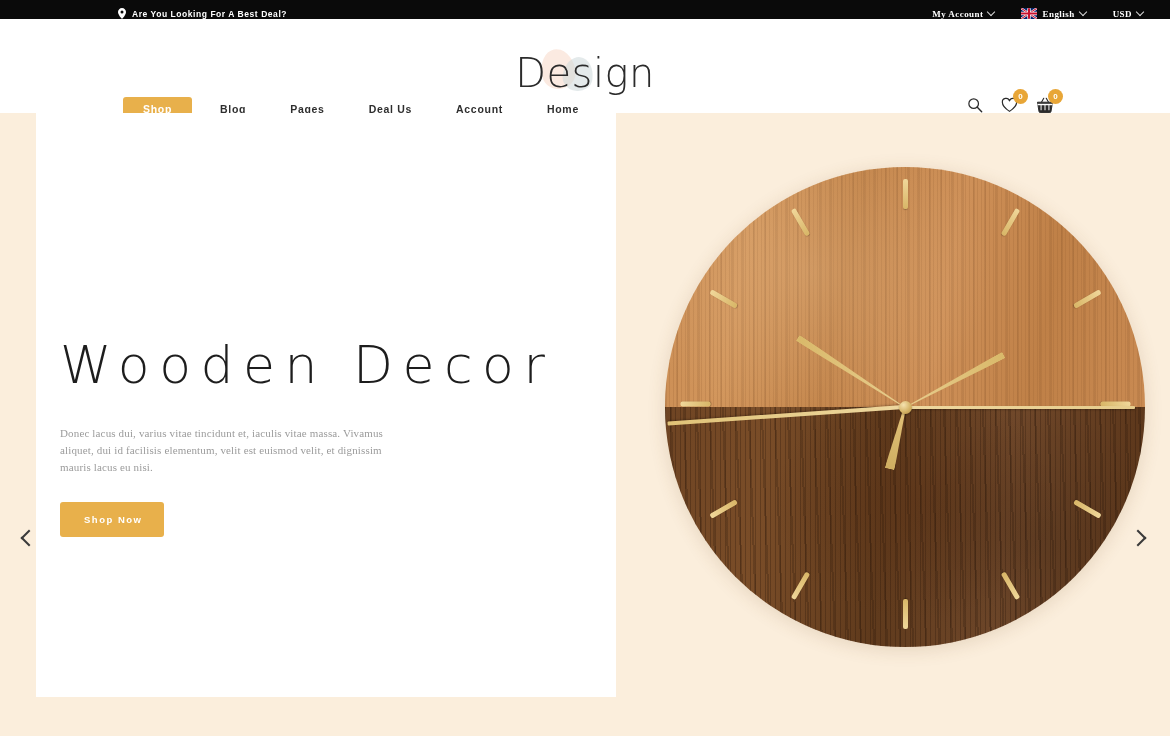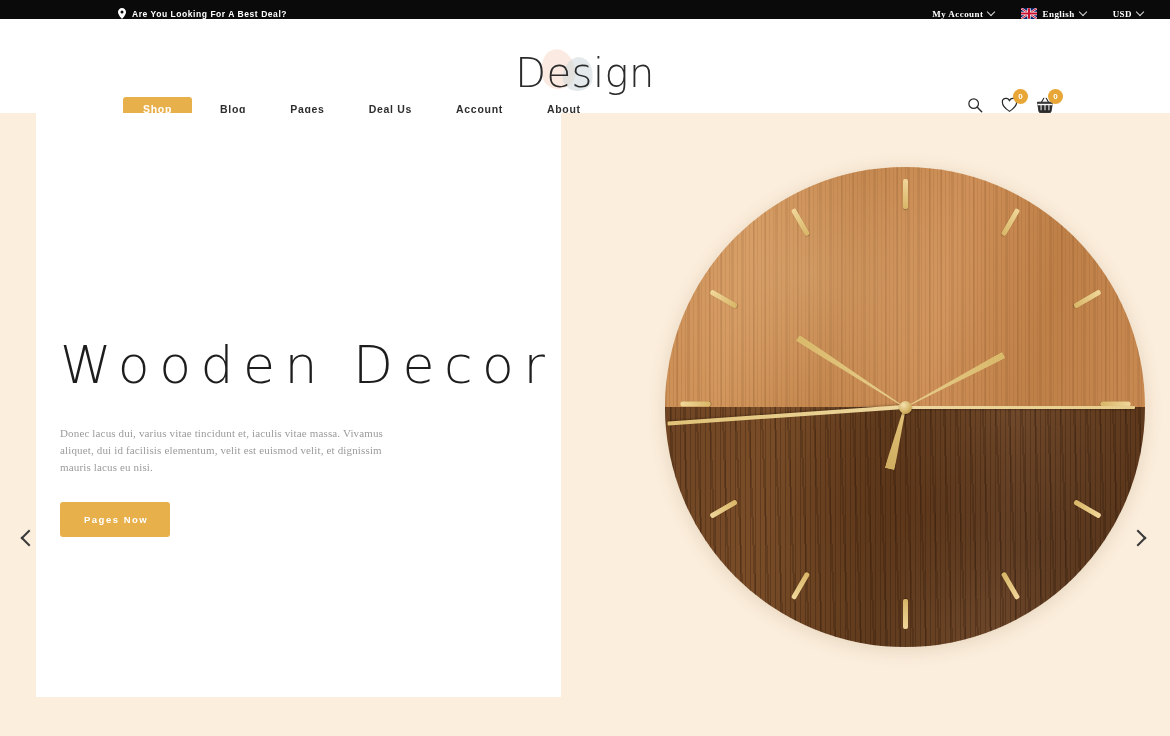--- a/index.html
+++ b/index.html
@@ -311,21 +311,21 @@
     background: radial-gradient(circle at 35% 30%, #f5e2af, #c9a košto 60%, #b89445);
     background: radial-gradient(circle at 35% 30%, #f5e2af 0%, #d5b468 55%, #b0893c 100%);
     box-shadow: 0 1px 2px rgba(0,0,0,0.3);
   }
 
   
   .hero-card {
     position: absolute;
     left: 36px;
     top: 0;
-    width: 525px;
+    width: 580px;
     height: 584px;
     background: #ffffff;
     padding-left: 25px;
   }
   .hero-content {
     position: absolute;
     left: 24px;
     top: 225px;
     width: 500px;
   }
@@ -440,21 +440,21 @@
       <span class="logo-text">Design</span>
     </span>
   </div>
 
   <nav class="nav">
     <div class="nav-item active">Shop</div>
     <div class="nav-item">Blog</div>
     <div class="nav-item">Pages</div>
     <div class="nav-item">Deal Us</div>
     <div class="nav-item">Account</div>
-    <div class="nav-item">About</div>
+    <div class="nav-item">Home</div>
   </nav>
 
   <div class="header-icons">
     <div class="hicon">
       <span>
         <svg width="16" height="16" viewBox="0 0 18 18">
           <circle cx="7.5" cy="7.5" r="5.4" fill="none" stroke="#2b2b2b" stroke-width="1.4"></circle>
           <line x1="11.6" y1="11.6" x2="16.5" y2="16.5" stroke="#2b2b2b" stroke-width="1.6" stroke-linecap="round"></line>
         </svg>
       </span>
@@ -512,21 +512,21 @@
         <div class="hand hand-sec"></div>
         <div class="clock-pin"></div>
       </div>
     </div>
   </div>
 
   <div class="hero-card">
     <div class="hero-content">
       <h1 class="hero-title">Wooden Decor</h1>
       <p class="hero-desc">Donec lacus dui, varius vitae tincidunt et, iaculis vitae massa. Vivamus aliquet, dui id facilisis elementum, velit est euismod velit, et dignissim mauris lacus eu nisi.</p>
-      <button class="shop-btn">Pages Now</button>
+      <button class="shop-btn">Shop Now</button>
     </div>
   </div>
 
   <div class="hero-arrow left">
     <span class="chev l"></span>
   </div>
   <div class="hero-arrow right">
     <span class="chev r"></span>
   </div>
 

